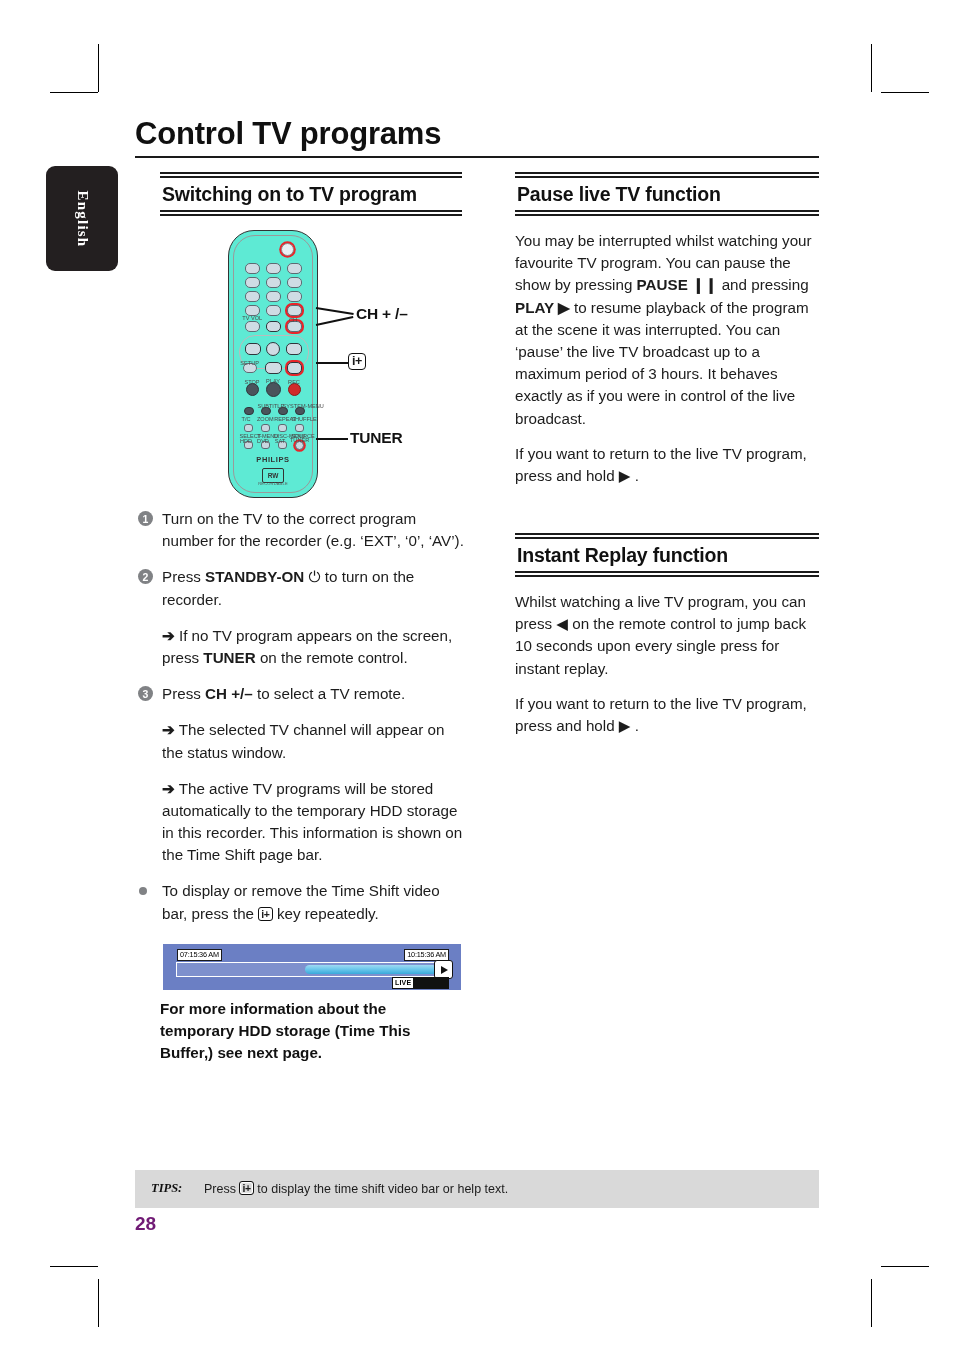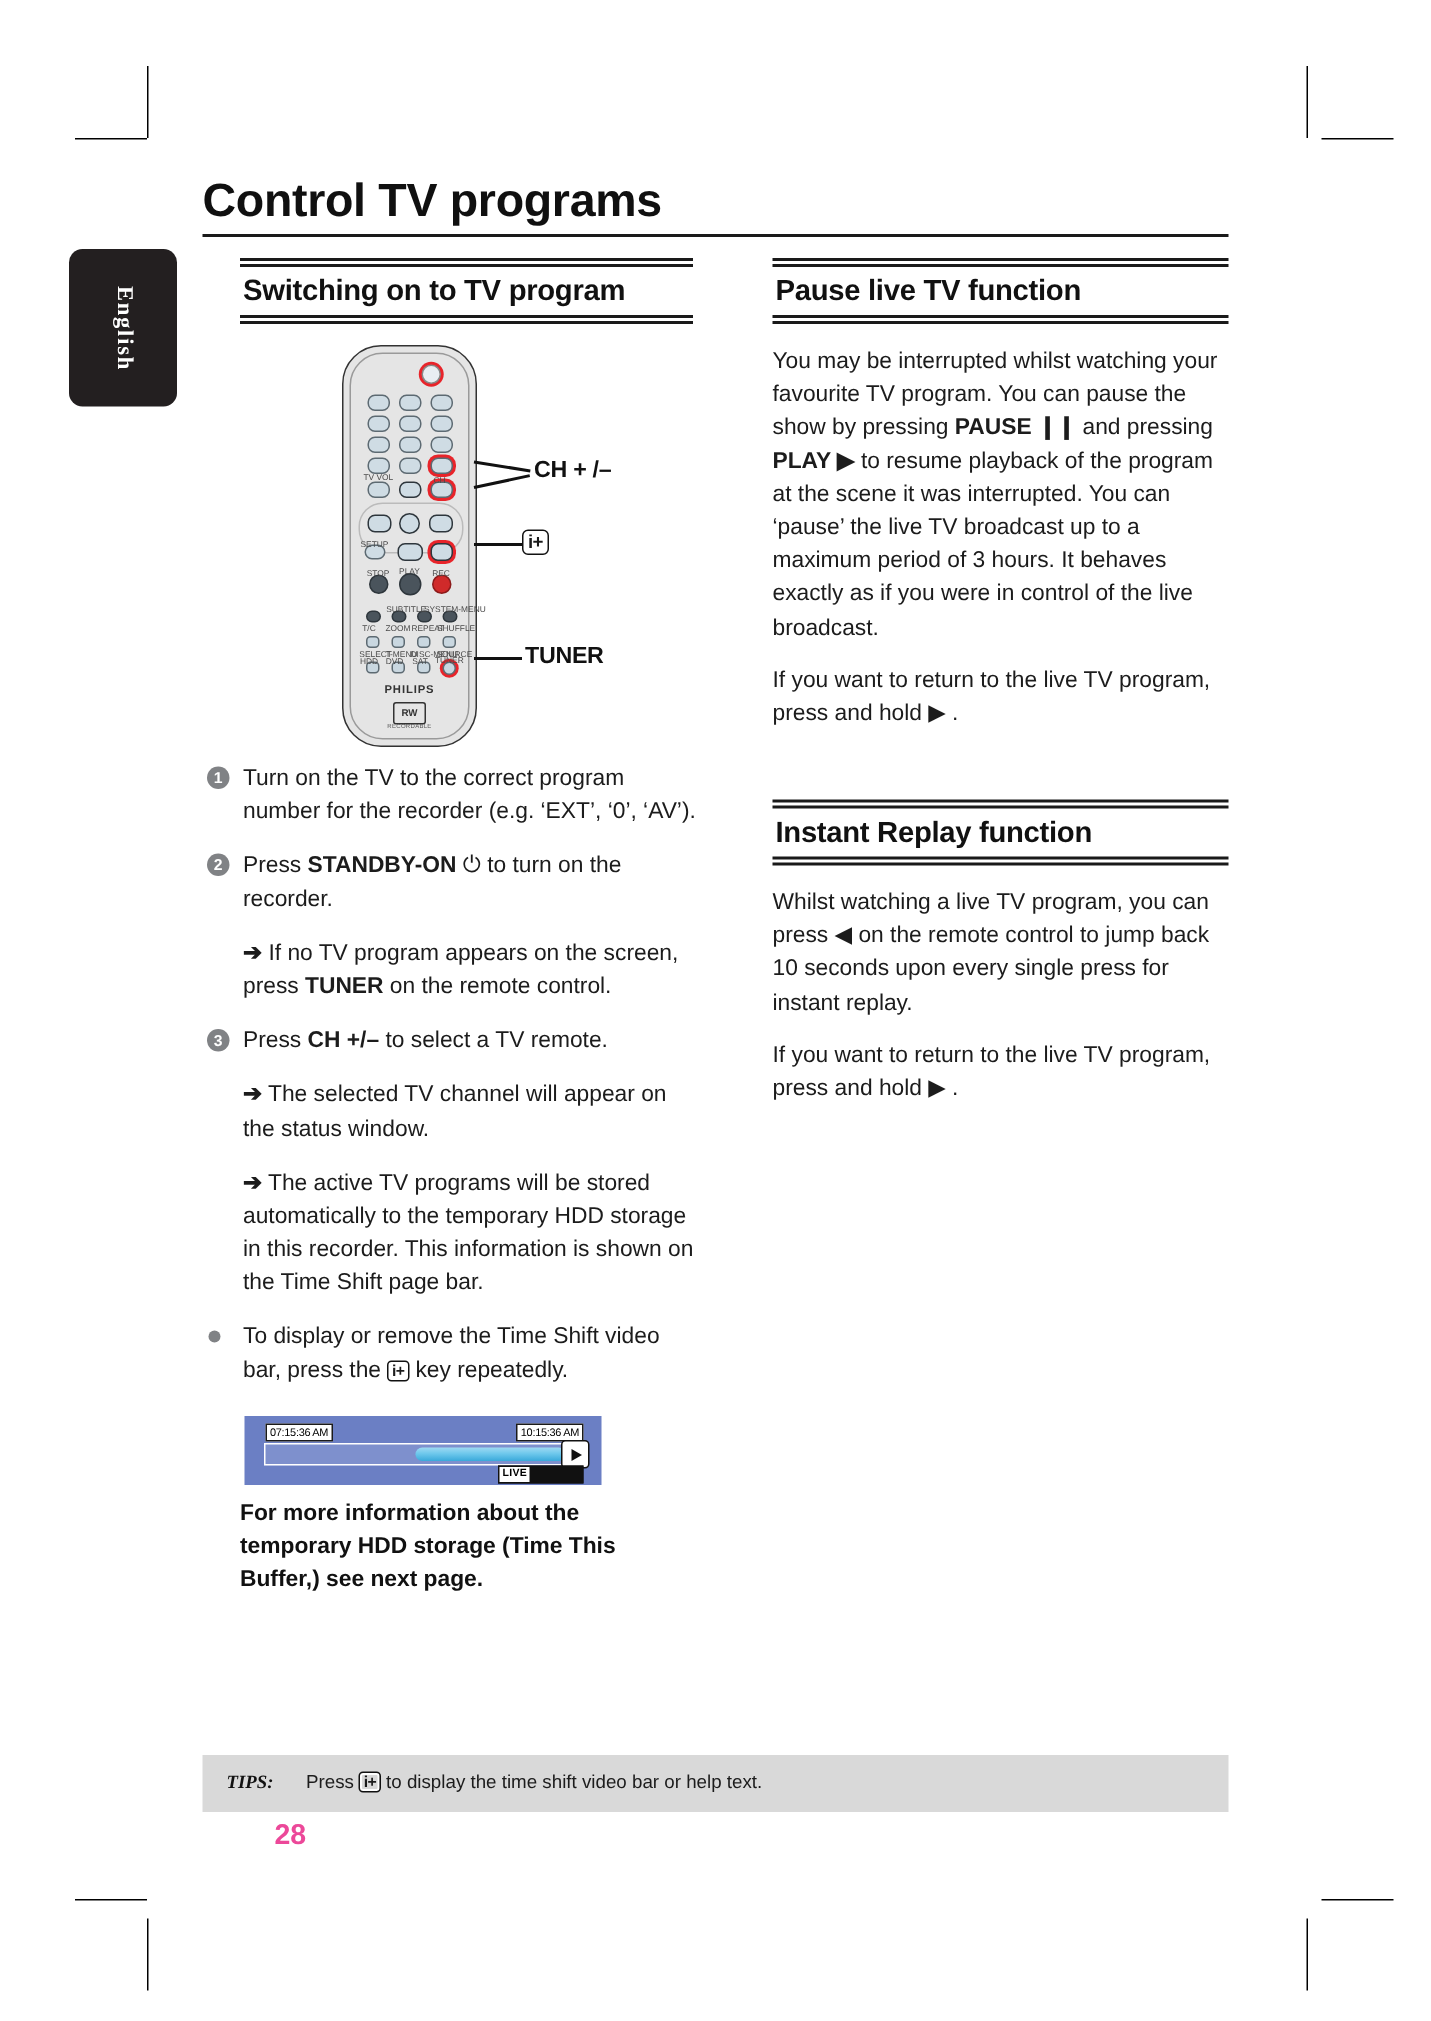--- a/index.html
+++ b/index.html
@@ -81,21 +81,21 @@
   
   .iplus{
     display:inline-block;border:1.6px solid #111;border-radius:3px;
     padding:0 2px;font-size:10.5px;font-weight:bold;line-height:12px;
     vertical-align:1px;box-shadow:0 0 0 1.3px #fff inset;
     font-family:"Liberation Sans", sans-serif;letter-spacing:-0.3px;
   }
 
   
   .tsbar{
-    position:absolute;left:163px;top:944px;width:238px;height:46px;
+    position:absolute;left:163px;top:944px;width:298px;height:46px;
     background:#6b7fc4;
   }
   .ts-time{
     position:absolute;background:#ffffff;border:1px solid #1a1a1a;
     font-size:7.3px;font-family:"Liberation Sans", sans-serif;
     padding:0px 2px;line-height:10px;color:#000;letter-spacing:-0.2px;
   }
   .ts-time.left{left:14px;top:5px;}
   .ts-time.right{right:12px;top:5px;}
   .ts-track{
@@ -130,21 +130,21 @@
   
   .note{
     position:absolute;left:160px;top:998px;width:290px;
     font-size:15.2px;font-weight:bold;line-height:1.45;color:#111;
   }
 
   
   .remote-wrap{position:absolute;left:222px;top:226px;width:208px;height:280px;}
   .remote-body{
     position:absolute;left:6px;top:4px;width:88px;height:266px;
-    border:1.7px solid #333;border-radius:26px;background:#e5e5e5;
+    border:1.7px solid #333;border-radius:26px;background:#5eead4;
   }
   .remote-inner{
     position:absolute;left:4px;top:4px;right:4px;bottom:4px;
     border:1px solid #9a9a9a;border-radius:22px;
   }
   .btn{
     position:absolute;background:#c9d7e0;border:1px solid #5d6a72;border-radius:50%;
   }
   .btn.num{width:13px;height:9px;border-radius:5px;background:#cfdce4;}
   .btn.sm{width:8px;height:6px;border-radius:4px;}
@@ -191,21 +191,21 @@
     background:#d9d9d9;
   }
   .tips .lbl-tips{
     position:absolute;left:16px;top:11px;font-size:12.5px;font-weight:bold;
     font-style:italic;color:#111;font-family:"Liberation Serif", serif;
   }
   .tips .txt-tips{
     position:absolute;left:69px;top:11px;font-size:12.5px;color:#1c1c1c;
   }
   .pageno{
-    position:absolute;left:135px;top:1213px;font-size:19px;font-weight:bold;color:#ec4899;margin-left:48px;
+    position:absolute;left:135px;top:1213px;font-size:19px;font-weight:bold;color:#701a75;
   }
 </style>
 </head>
 <body>
 
 <div class="page">
 
   <div class="crop v" style="left:98px;top:44px;"></div>
   <div class="crop h" style="left:50px;top:92px;"></div>
   <div class="crop v" style="left:871px;top:44px;"></div>

